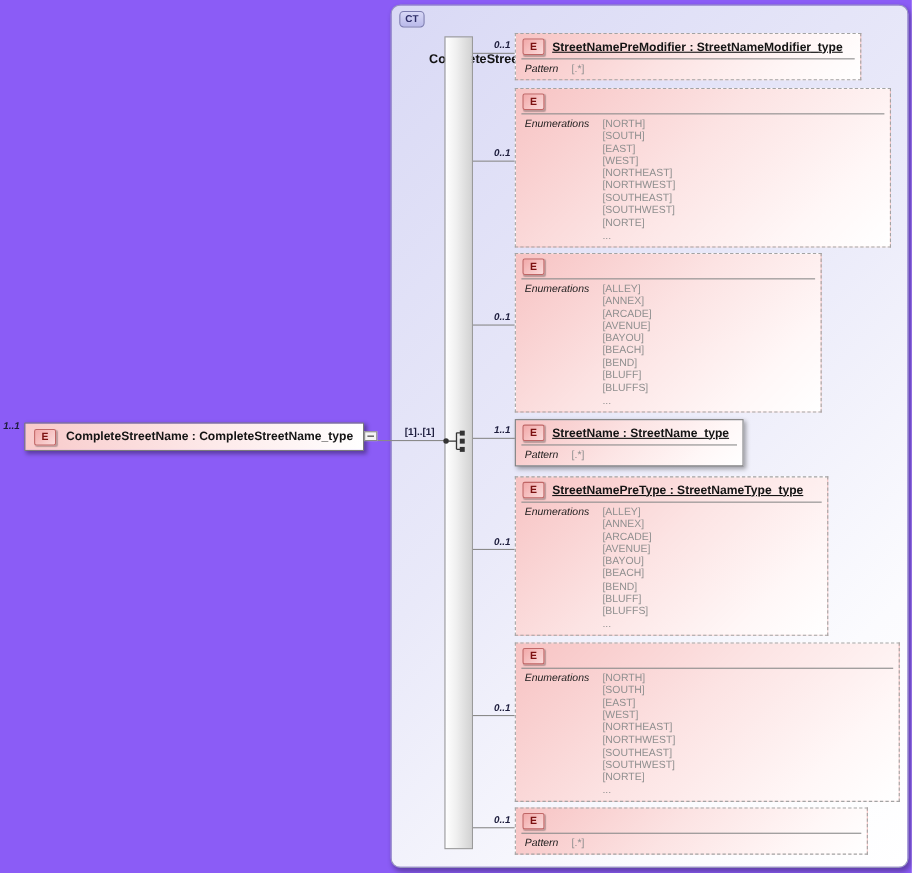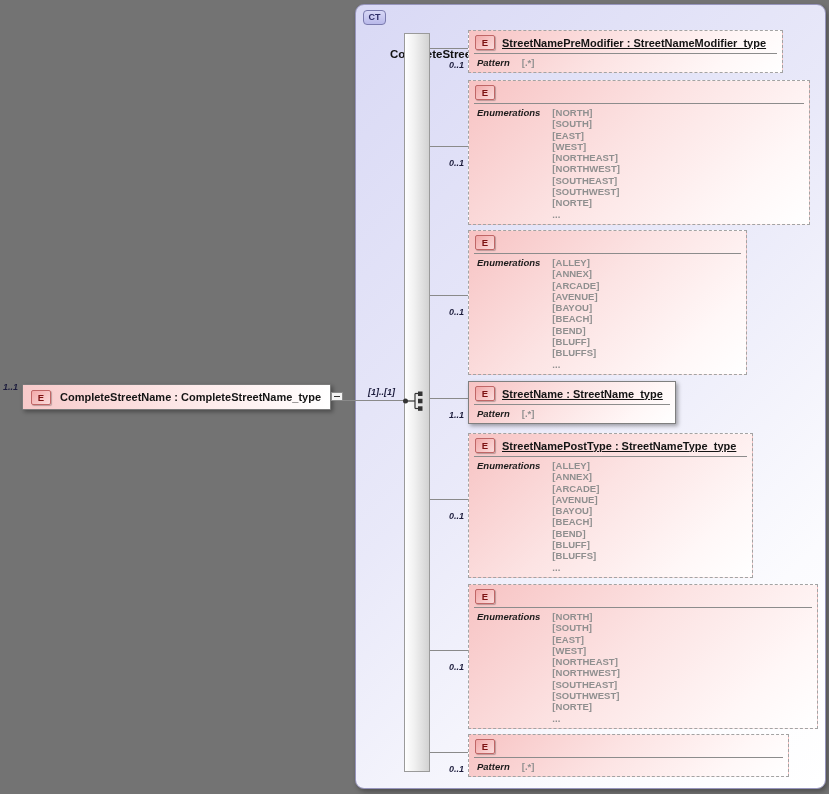--- a/index.html
+++ b/index.html
@@ -1,18 +1,18 @@
 <!DOCTYPE html>
 <html><head>
 <meta charset="utf-8">
 <style>
   html,body{margin:0;padding:0;background:#ffffff;}
   .canvas{
     position:relative;width:829px;height:794px;overflow:hidden;
-    font-family:"Liberation Sans", sans-serif;background:#737373;
+    font-family:"Liberation Sans", sans-serif;background:#8b5cf6;
   }
   
   .ct-container{
     position:absolute;left:355px;top:4px;width:469px;height:783px;
     border:1px solid #9795bd;border-radius:9px;
     background:linear-gradient(135deg,#d9d9f5 0%,#e9e9f9 45%,#fbfbfe 80%,#ffffff 100%);
     box-shadow:2px 3px 5px rgba(0,0,0,0.30);
   }
   .ct-badge{
     position:absolute;left:7px;top:5px;width:21px;height:13px;
@@ -24,42 +24,42 @@
   .seq-bar{
     position:absolute;left:404px;top:33px;width:26px;height:739px;
     border:1px solid #9a9a9a;background:linear-gradient(to right,#ffffff,#f0f0f0 40%,#d2d2d2);
     box-sizing:border-box;
   }
   .seq-icon{position:absolute;left:401px;top:390px;width:30px;height:22px;}
   
   .hline{position:absolute;height:1px;background:#8a8a8a;}
   .card{
     position:absolute;width:30px;text-align:right;
-    font-size:9px;font-style:italic;font-weight:bold;color:#1c1c3c;margin-top:24px;
+    font-size:9px;font-style:italic;font-weight:bold;color:#1c1c3c;
   }
   .conn-label{
-    position:absolute;font-size:9px;font-style:italic;font-weight:bold;color:#1c1c3c;text-align:right;
+    position:absolute;font-size:9px;font-weight:bold;color:#1c1c3c;text-align:right;
   }
   
   .el-box{
     position:absolute;box-sizing:border-box;
     background:linear-gradient(135deg,#f7c3c3 0%,#fce3e3 45%,#fff7f7 80%,#ffffff 100%);
   }
   .el-box.dashed{border:1px dashed #a3a3a3;}
   .el-box.solid{border:1px solid #7f7f7f;box-shadow:2px 2px 4px rgba(0,0,0,0.35);}
   .el-title{display:flex;align-items:center;gap:7px;padding:4px 6px 3px 6px;white-space:nowrap;}
   .el-title .txt{font-size:11px;font-weight:bold;color:#141414;text-decoration:underline;}
   .e-badge{
     flex:0 0 auto;width:18px;height:13px;border:1px solid #c06666;border-radius:2px;
     background:linear-gradient(135deg,#f2a9a9,#fbdcdc);box-shadow:1px 1px 1px rgba(0,0,0,0.25);
     color:#7c1212;font-size:9.5px;font-weight:bold;text-align:center;line-height:13px;
   }
   .facets{
     border-top:1px solid #8c8c8c;margin:0 5px;padding:3px 3px 4px 3px;
-    display:flex;align-items:flex-start;gap:12px;font-weight:bold;
+    display:flex;align-items:flex-start;gap:12px;
   }
   .facet-label{font-size:9.5px;font-style:italic;color:#1b1b1b;white-space:nowrap;}
   .facet-values{display:flex;flex-direction:column;}
   .facet-values span{font-size:9.5px;line-height:11.3px;color:#8f8f8f;white-space:nowrap;}
   
   .root-box{
     position:absolute;left:22px;top:384px;width:309px;height:26px;box-sizing:border-box;
     border:1px solid #7a7a7a;border-radius:1px;
     background:linear-gradient(to right,#f8caca 0%,#fde9e9 55%,#ffffff 100%);
     box-shadow:2px 2px 4px rgba(0,0,0,0.35);
@@ -165,21 +165,21 @@
       <span class="facet-label">Pattern</span>
       <div class="facet-values">
           <span>[.*]</span>
         </div>
     </div>
   </div>
 
   <div class="el-box dashed" style="left:468px;top:433px;width:285px;">
     <div class="el-title">
       <span class="e-badge">E</span>
-      <span class="txt">StreetNamePostType : StreetNameType_type</span>
+      <span class="txt">StreetNamePreType : StreetNameType_type</span>
     </div>
     <div class="facets">
       <span class="facet-label">Enumerations</span>
       <div class="facet-values">
           <span>[ALLEY]</span>
           <span>[ANNEX]</span>
           <span>[ARCADE]</span>
           <span>[AVENUE]</span>
           <span>[BAYOU]</span>
           <span>[BEACH]</span>

